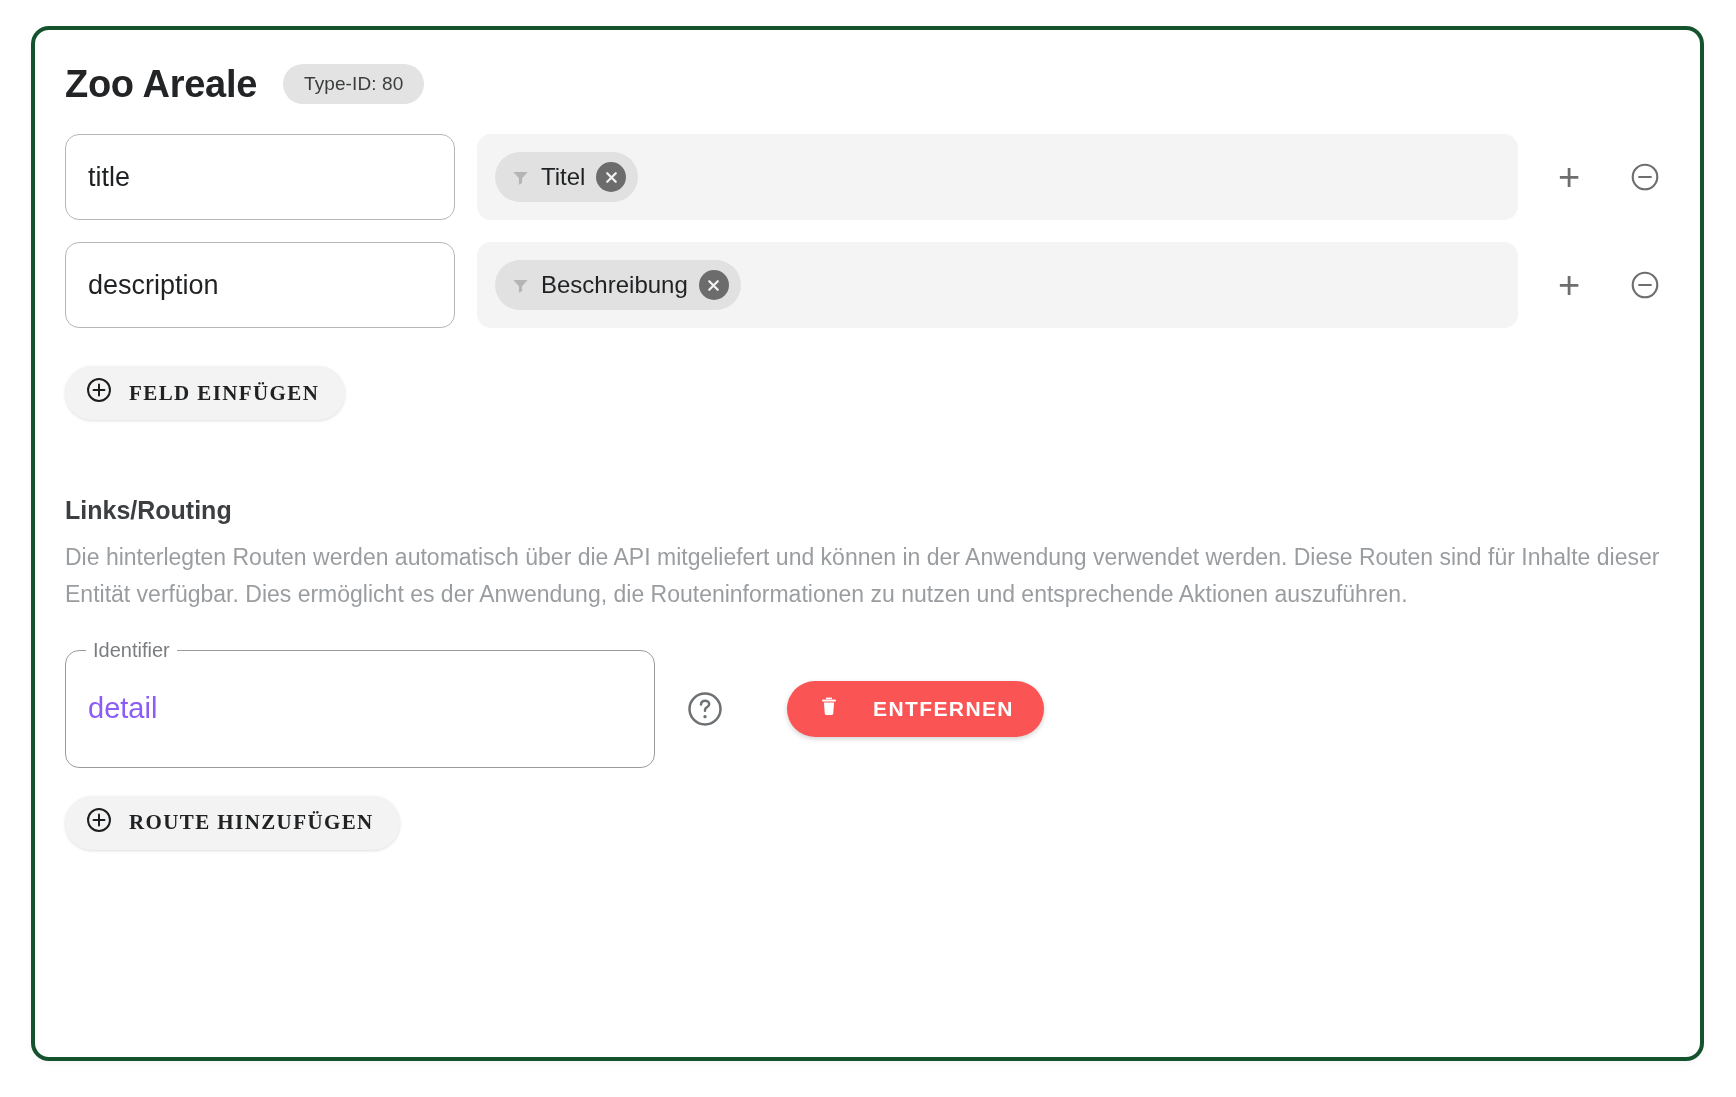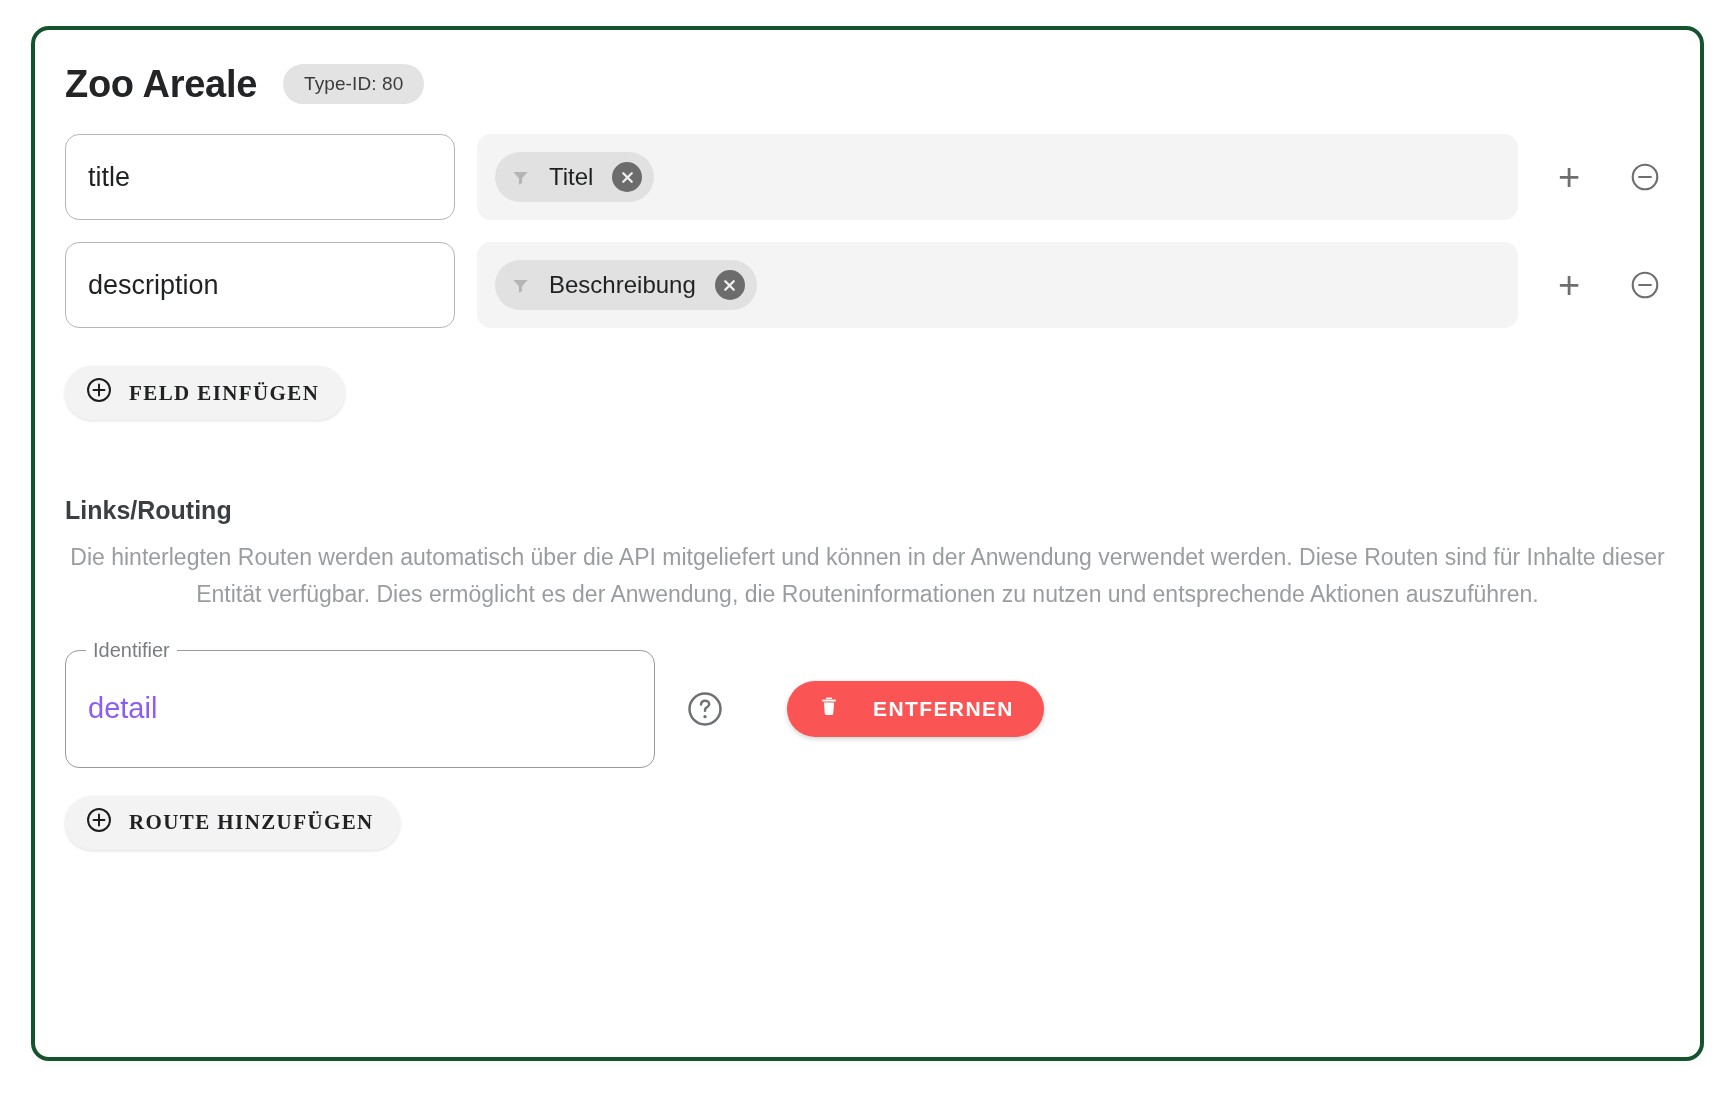--- a/index.html
+++ b/index.html
@@ -88,21 +88,21 @@
     border-radius: 14px;
     display: flex;
     align-items: center;
     padding: 0 18px;
     gap: 12px;
     overflow: hidden;
   }
   .chip {
     display: inline-flex;
     align-items: center;
-    gap: 19px;
+    gap: 11px;
     height: 50px;
     padding: 0 12px 0 16px;
     background: #e1e1e1;
     border-radius: 25px;
     font-size: 24px;
     color: #1f2123;
     white-space: nowrap;
   }
   .funnel-icon { display: inline-flex; }
   .chip-close {
@@ -170,21 +170,20 @@
     font-weight: 600;
     color: #3c3f41;
     margin-bottom: 14px;
   }
   .routing-desc {
     font-size: 23px;
     line-height: 1.62;
     color: #9a9da0;
     max-width: 1610px;
     margin: 0;
-    text-align: center;
   }
 
   
   .route-row {
     display: flex;
     align-items: center;
     margin-top: 36px;
     padding: 0 30px;
   }
   .outlined-field {

